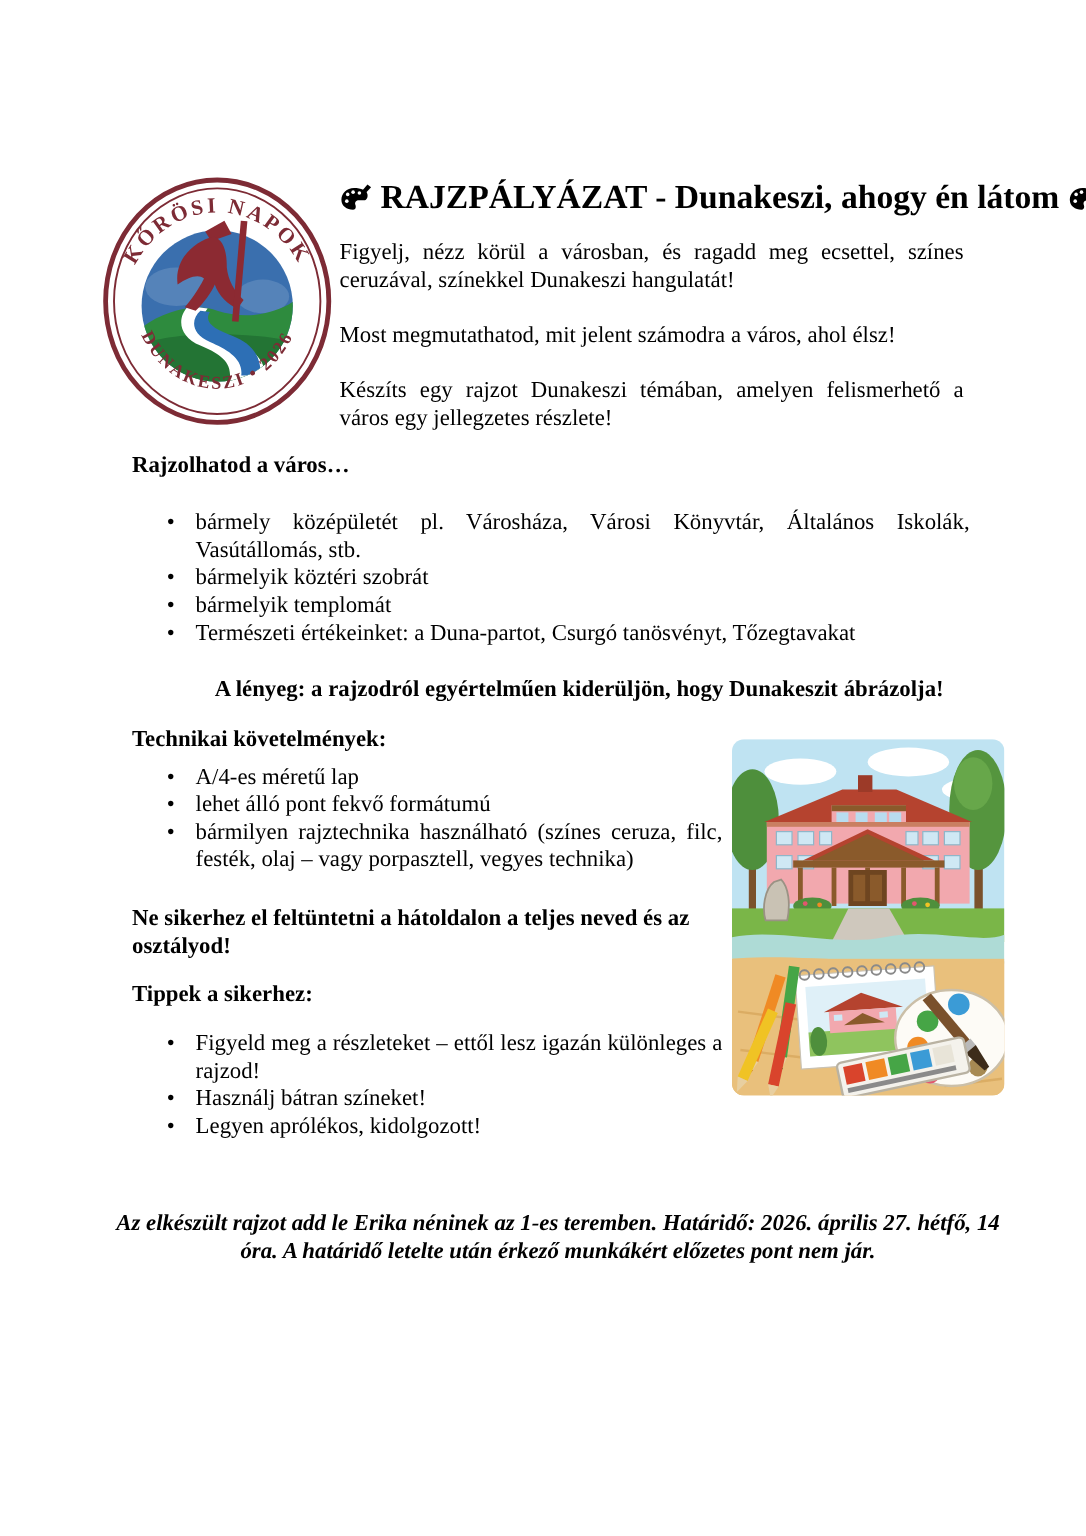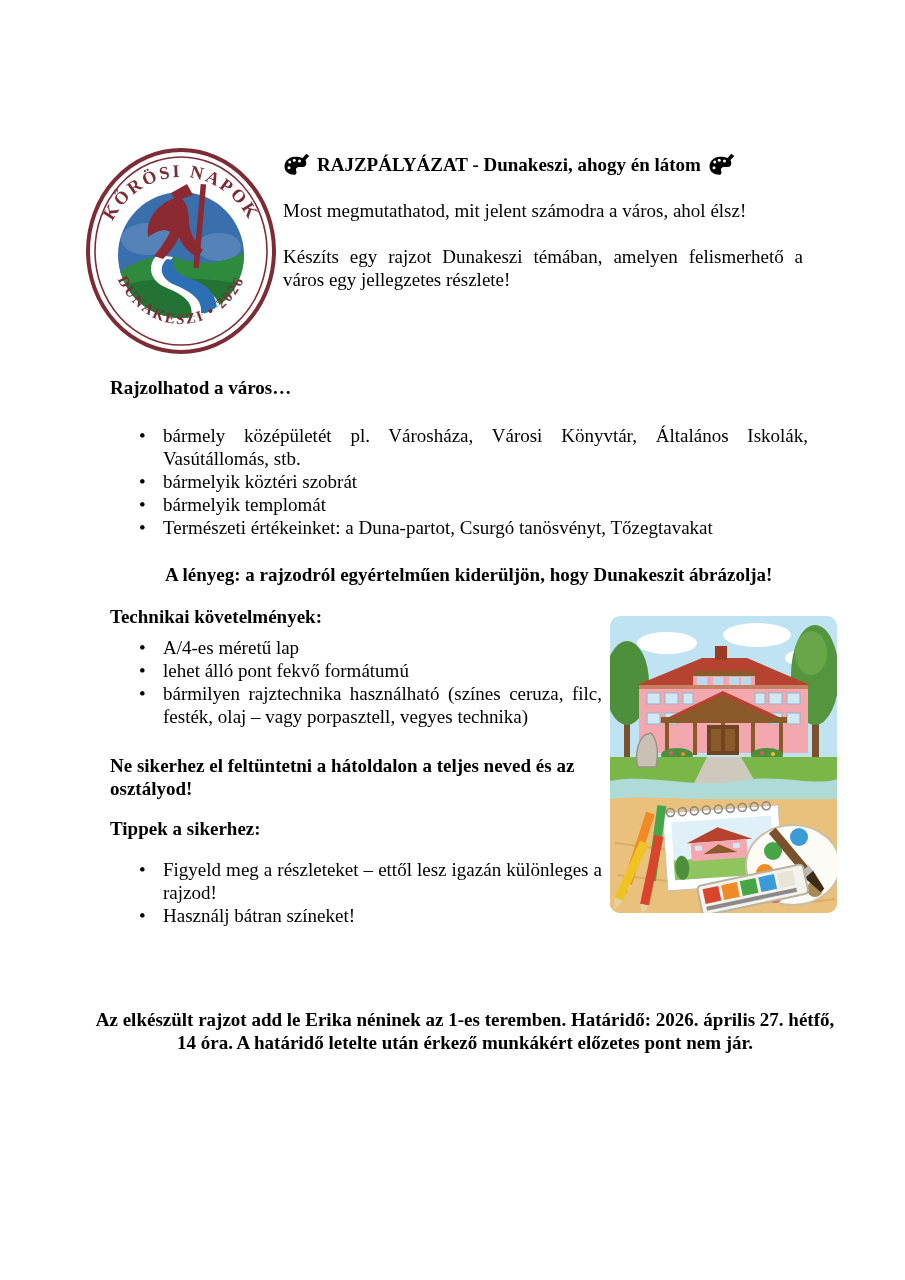--- a/index.html
+++ b/index.html
@@ -7,43 +7,43 @@
     position:relative; width:905px; height:1280px; margin:0 auto;
     background:#ffffff; color:#000;
     font-family:"Liberation Serif","DejaVu Serif",serif;
     font-size:19px; line-height:23px; overflow:hidden;
   }
   .abs{position:absolute;}
   
   .logo-wrap{left:85px; top:147px; width:192px; height:208px;}
   .head-col{left:283px; top:150px; width:520px;}
   .doc-title{
-    font-weight:bold; font-size:19px; line-height:30px;
+    font-weight:bold; font-size:28px; line-height:30px;
     display:flex; align-items:center; gap:7px; white-space:nowrap;
     margin-bottom:19px;
   }
   .palette-ico{width:27px;height:24px;flex:0 0 auto;}
   .head-col p{margin:0 0 23px 0; text-align:justify; text-align-last:left;}
   
   .h-bold{font-weight:bold;}
   ul.blt{list-style:none; margin:0; padding:0;}
   ul.blt li{position:relative; padding-left:53px; text-align:justify; text-align-last:left;}
   ul.blt li::before{
     content:"\2022"; position:absolute; left:29px; top:0;
     font-size:19px;
   }
   .sec-draw-h   {left:110px; top:376px; width:700px;}
   .sec-draw-ul  {left:110px; top:424px; width:698px;}
-  .sec-emph     {left:165px; top:563px; width:660px; font-weight:bold;}
+  .sec-emph     {left:179px; top:563px; width:660px; font-weight:bold;}
   .sec-tech-h   {left:110px; top:605px; width:520px;}
   .sec-tech-ul  {left:110px; top:636px; width:492px;}
   .sec-remind   {left:110px; top:754px; width:468px; font-weight:bold;}
   .sec-tips-h   {left:110px; top:817px; width:520px;}
   .sec-tips-ul  {left:110px; top:858px; width:492px;}
-  .footer-note  {left:90px;  top:1008px; width:750px; font-weight:bold; text-align:center;}
+  .footer-note  {left:90px;  top:1008px; width:750px; font-weight:bold; text-align:center;font-style:italic;}
   
   .illu{left:607px; top:613px; width:233px; height:303px;}
   .illu svg{display:block; width:100%; height:100%;}
 </style>
 </head>
 <body>
 
 <div class="page">
 
   <div class="abs logo-wrap">
@@ -101,20 +101,21 @@
       <span>RAJZPÁLYÁZAT - Dunakeszi, ahogy én látom</span>
       <svg class="palette-ico" viewBox="0 0 36 30">
         <polygon points="31,0 35,3 22,17 19,14" fill="#000"></polygon>
         <path d="M16,4 C8,4 2,10 2,17 C2,24 8,28 15,28 C18,28 18.5,25 17.5,22.5 C16.5,19.5 18.5,17.5 21.5,17.5 L27,17.5 C30,17.5 31.5,14.5 31,11 C30,6.5 24,4 16,4 Z" fill="#000"></path>
         <circle cx="9" cy="11" r="2" fill="#fff"></circle>
           <circle cx="15" cy="8.5" r="2" fill="#fff"></circle>
         <circle cx="22" cy="9.5" r="2" fill="#fff"></circle>
           <circle cx="8" cy="18.5" r="2" fill="#fff"></circle>
       </svg>
     </div>
+    <p>Figyelj, nézz körül a városban, és ragadd meg  ecsettel, színes ceruzával, színekkel Dunakeszi hangulatát!</p>
     <p>Most megmutathatod, mit jelent számodra a város, ahol élsz!</p>
     <p>Készíts egy rajzot Dunakeszi témában, amelyen felismerhető a város egy jellegzetes részlete!</p>
   </div>
 
   <div class="abs sec-draw-h h-bold">Rajzolhatod a város…</div>
   <ul class="abs blt sec-draw-ul">
     <li>bármely középületét pl. Városháza, Városi Könyvtár, Általános Iskolák, Vasútállomás, stb.</li>
     <li>bármelyik köztéri szobrát</li>
     <li>bármelyik  templomát</li>
     <li>Természeti értékeinket: a Duna-partot, Csurgó tanösvényt, Tőzegtavakat</li>
@@ -127,20 +128,21 @@
     <li>lehet álló pont fekvő formátumú</li>
     <li>bármilyen rajztechnika használható (színes ceruza, filc, festék, olaj – vagy porpasztell, vegyes technika)</li>
   </ul>
 
   <div class="abs sec-remind">Ne sikerhez el feltüntetni a hátoldalon a teljes neved és az osztályod!</div>
 
   <div class="abs sec-tips-h h-bold">Tippek a sikerhez:</div>
   <ul class="abs blt sec-tips-ul">
     <li>Figyeld meg a részleteket – ettől lesz igazán különleges a rajzod!</li>
     <li>Használj bátran színeket!</li>
+    <li>Legyen aprólékos, kidolgozott!</li>
   </ul>
 
   <div class="abs illu">
     <svg viewBox="0 0 233 303">
       <defs>
         <clipPath id="illuClip">
             <rect x="3" y="3" width="227" height="297" rx="10"></rect>
           </clipPath>
       </defs>
       <rect x="0" y="0" width="233" height="303" fill="#ffffff"></rect>

